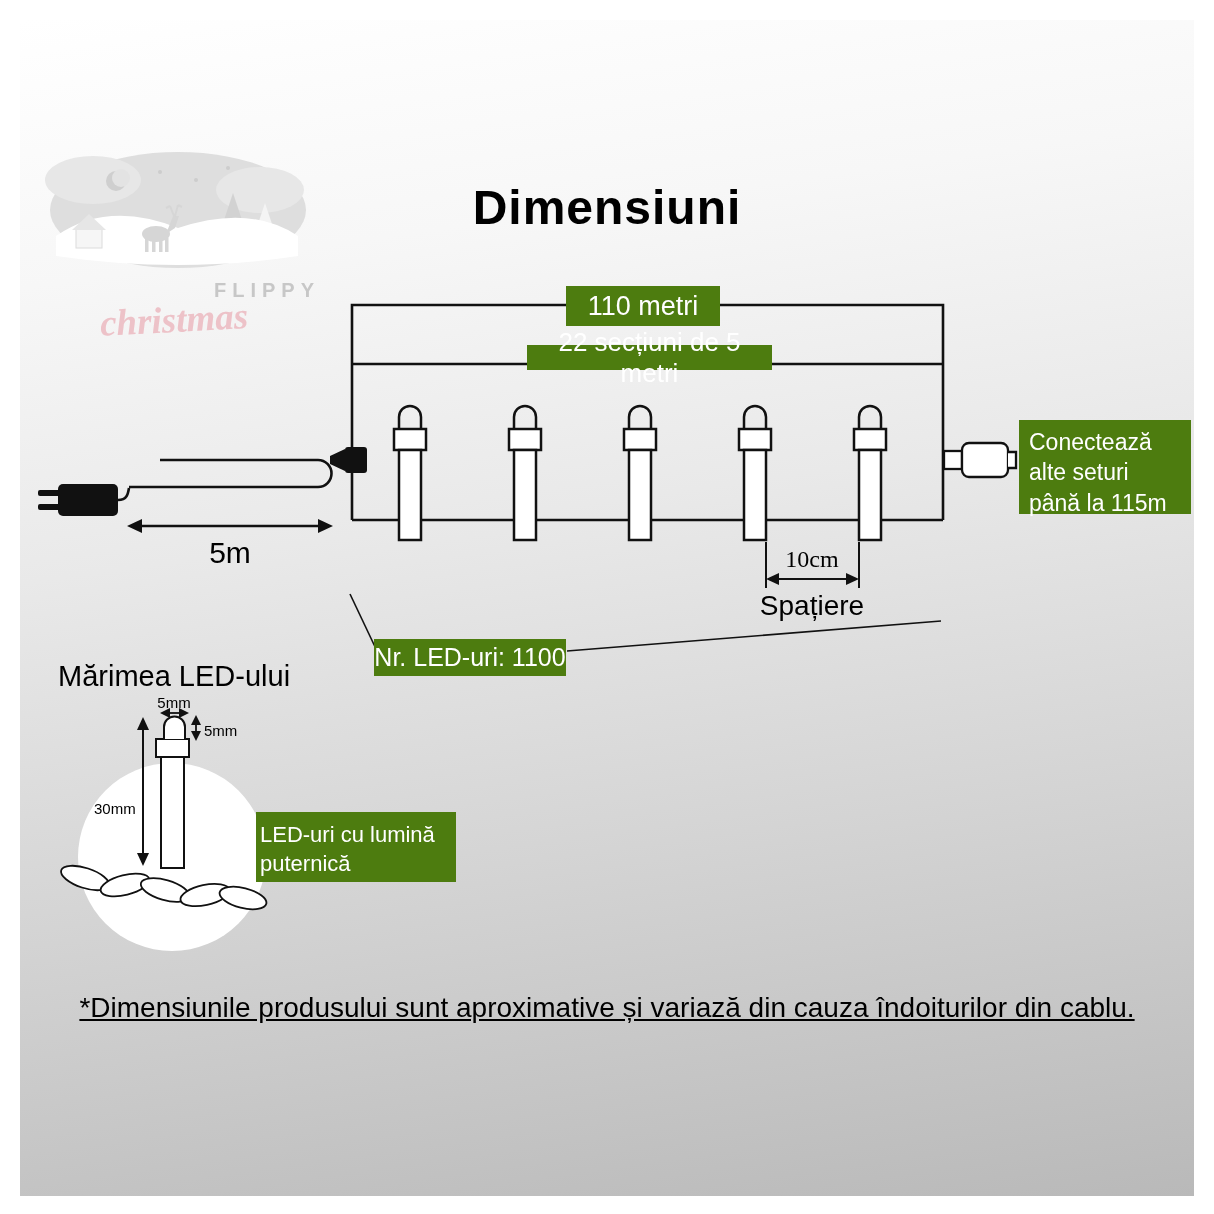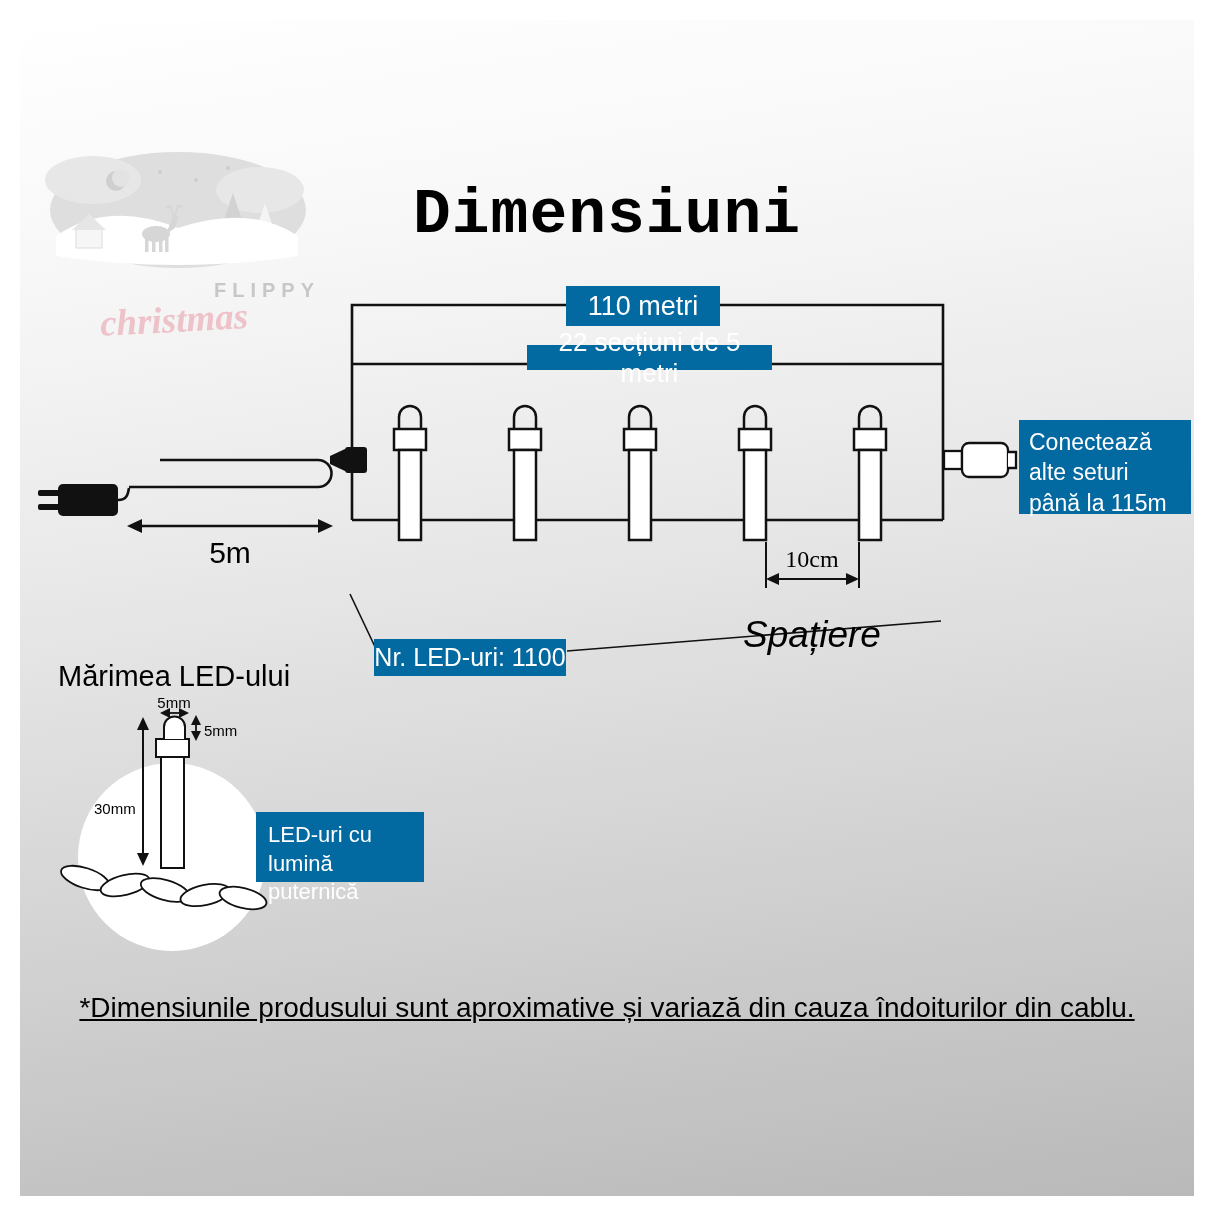--- a/index.html
+++ b/index.html
@@ -2,22 +2,22 @@
 <html><head>
 <meta charset="utf-8">
 <style>
   html,body{margin:0;padding:0;background:#ffffff;}
   .canvas{position:relative;width:1214px;height:1214px;background:#ffffff;
           font-family:"Liberation Sans",sans-serif;color:#000;overflow:hidden;}
   .bg{position:absolute;left:20px;top:20px;right:20px;bottom:18px;
       background:linear-gradient(172deg,#ffffff 0%,#f7f7f7 20%,#e9e9e9 42%,#d4d4d4 68%,#b9b9b9 100%);}
   .art{position:absolute;left:0;top:0;}
   .title{position:absolute;left:0;right:0;top:180px;text-align:center;
-         font-size:63px;font-weight:bold;letter-spacing:1px;font-family:Liberation Mono, monospace;}
-  .box{position:absolute;background:#0369a1;color:#fff;display:flex;align-items:center;
+         font-size:48px;font-weight:bold;letter-spacing:1px;}
+  .box{position:absolute;background:#4d7c0f;color:#fff;display:flex;align-items:center;
        justify-content:center;text-align:center;box-sizing:border-box;}
   .box.left{justify-content:flex-start;text-align:left;align-items:flex-start;}
   .txt{position:absolute;color:#000;}
   .ctr{text-align:center;}
   .logo{position:absolute;left:28px;top:148px;width:292px;}
   .logo .brand{margin-top:2px;text-align:right;font-size:20px;font-weight:bold;
                letter-spacing:6px;color:#c7c7c7;}
   .logo .script{text-align:center;font-family:"Liberation Serif",serif;font-style:italic;
                 font-weight:bold;font-size:37px;color:#edc2c8;transform:rotate(-3deg);
                 margin-top:-4px;}
@@ -169,28 +169,28 @@
   <div class="box" style="left:566px;top:286px;width:154px;height:40px;font-size:27px;">110 metri</div>
 
   <div class="box" style="left:527px;top:345px;width:245px;height:25px;font-size:26px;">22 secțiuni de 5 metri</div>
 
   <div class="box left" style="left:1019px;top:420px;width:172px;height:94px;font-size:23px;line-height:1.32;padding:7px 10px;">Conectează alte seturi până la 115m</div>
 
   <div class="txt ctr" style="left:180px;top:536px;width:100px;font-size:30px;">5m</div>
 
   <div class="txt ctr" style="left:762px;top:546px;width:100px;font-size:24px;font-family:Liberation Serif, serif;">10cm</div>
 
-  <div class="txt ctr" style="left:737px;top:614px;width:150px;font-size:37px;font-style:italic;">Spațiere</div>
+  <div class="txt ctr" style="left:737px;top:590px;width:150px;font-size:28px;">Spațiere</div>
 
   <div class="box" style="left:374px;top:639px;width:192px;height:37px;font-size:25px;">Nr. LED-uri: 1100</div>
 
   <div class="txt" style="left:58px;top:660px;font-size:29px;">Mărimea LED-ului</div>
 
   <div class="txt ctr" style="left:148px;top:694px;width:52px;font-size:15px;">5mm</div>
 
   <div class="txt" style="left:204px;top:722px;font-size:15px;">5mm</div>
 
   <div class="txt" style="left:94px;top:800px;font-size:15px;">30mm</div>
 
-  <div class="box left" style="left:256px;top:812px;width:168px;height:70px;font-size:22px;line-height:1.3;padding:9px 12px;">LED-uri cu lumină puternică</div>
+  <div class="box left" style="left:256px;top:812px;width:200px;height:70px;font-size:22px;line-height:1.3;padding:9px 4px;">LED-uri cu lumină puternică</div>
 
   <div class="footnote">*Dimensiunile produsului sunt aproximative și variază din cauza îndoiturilor din cablu.</div>
 </div>
 
 </body></html>

